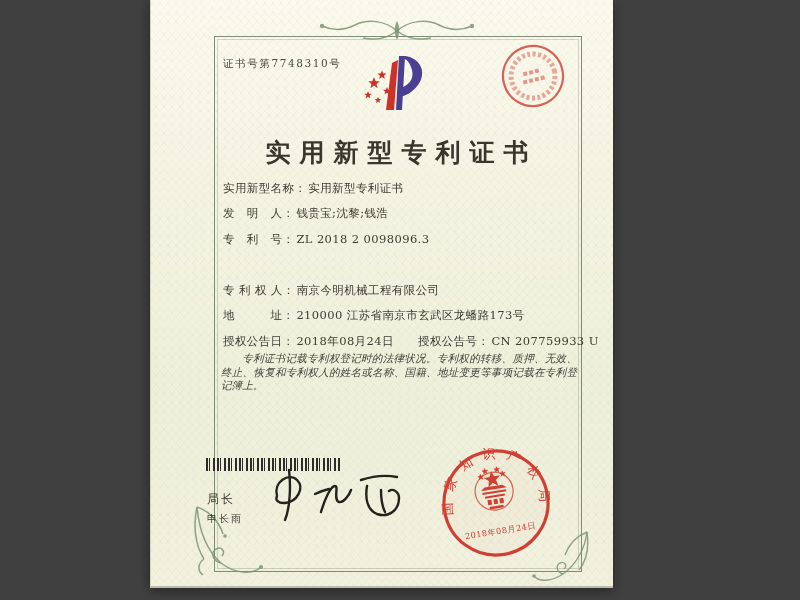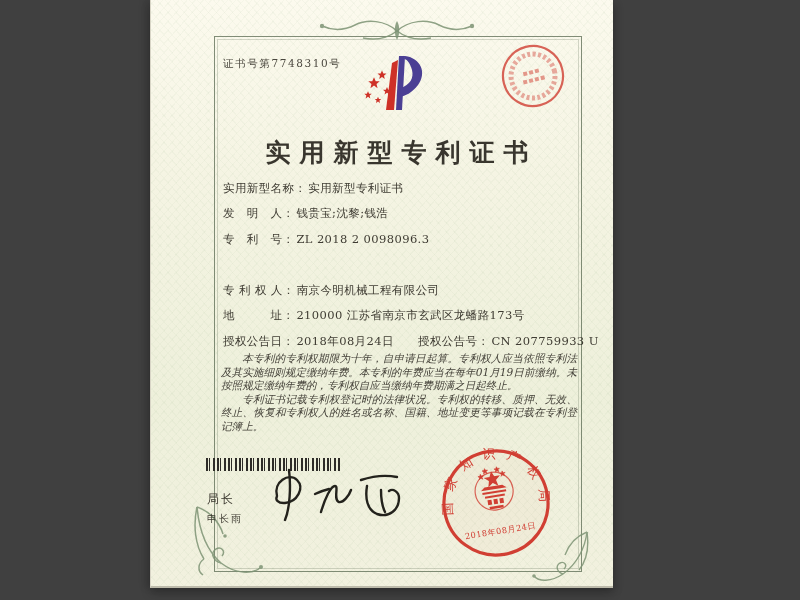--- a/index.html
+++ b/index.html
@@ -127,21 +127,20 @@
       <span class="flabel">地　　　址：</span><span class="fvalue">210000 江苏省南京市玄武区龙蟠路173号</span>
     </div>
     <div class="field" style="top:334px">
       <span class="flabel">授权公告日：</span><span class="fvalue">2018年08月24日</span>
     </div>
     <div class="field" style="top:334px;left:267px">
       <span class="flabel" style="min-width:0">授权公告号：</span><span class="fvalue">CN 207759933 U</span>
     </div>
 
     <div class="paras">
-      <p>本专利的专利权期限为十年，自申请日起算。专利权人应当依照专利法及其实施细则规定缴纳年费。本专利的年费应当在每年01月19日前缴纳。未按照规定缴纳年费的，专利权自应当缴纳年费期满之日起终止。</p>
       <p>专利证书记载专利权登记时的法律状况。专利权的转移、质押、无效、终止、恢复和专利权人的姓名或名称、国籍、地址变更等事项记载在专利登记簿上。</p>
     </div>
 
     <div class="barcode"></div>
 
     <div class="sig-title">局长</div>
     <div class="sig-name">申长雨</div>
 
     <svg class="signature" width="150" height="72" viewBox="0 0 150 72">
       <g stroke="#23221c" stroke-width="2.4" fill="none" stroke-linecap="round">

